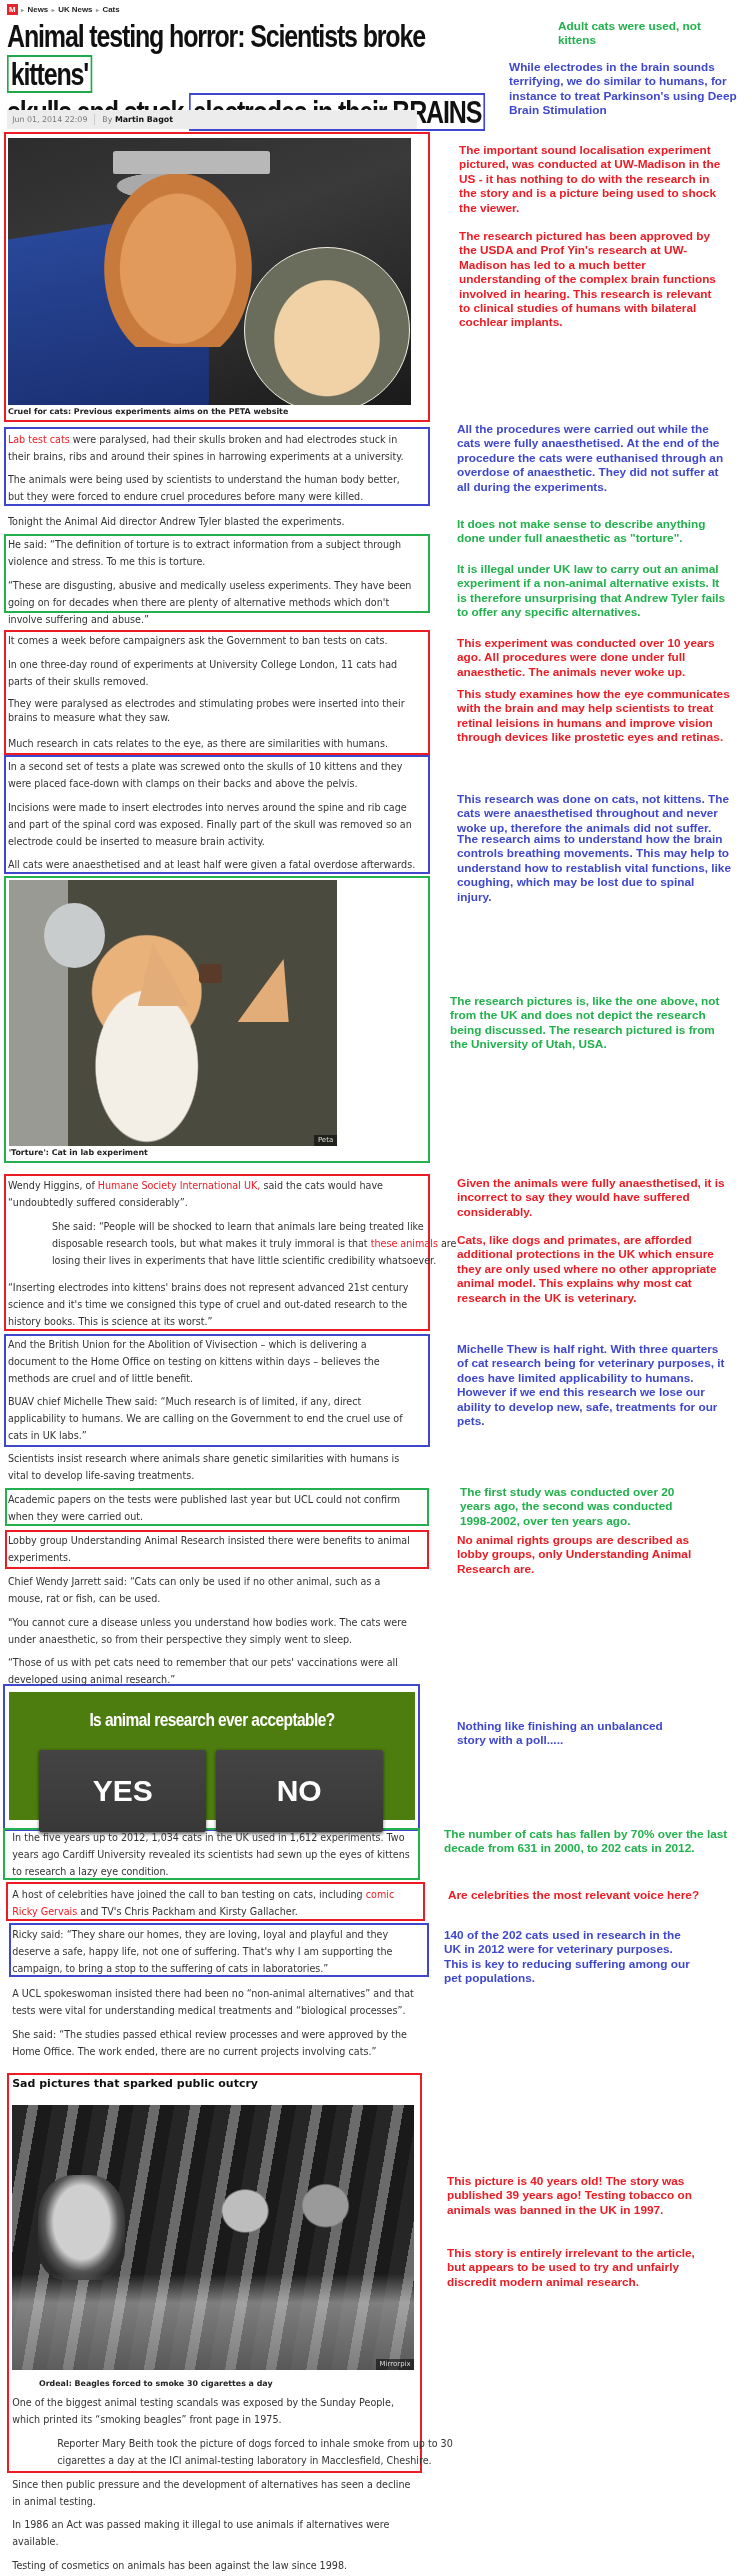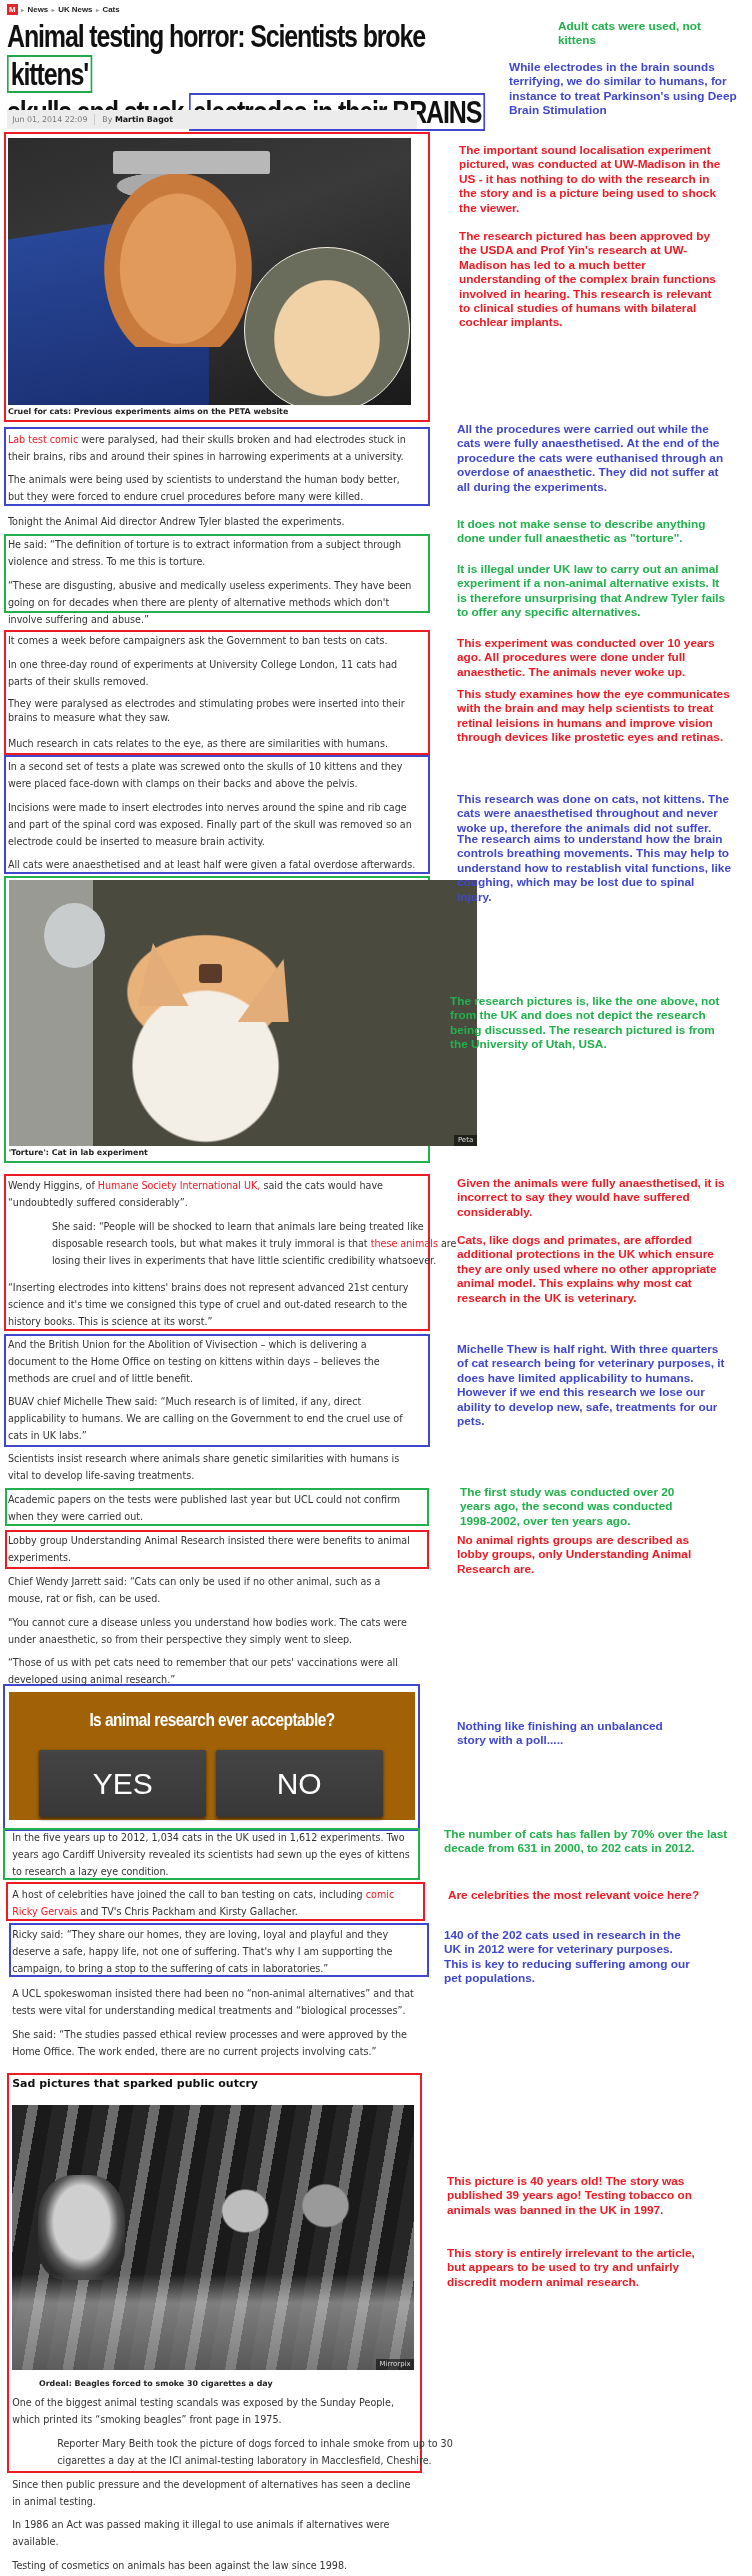--- a/index.html
+++ b/index.html
@@ -39,23 +39,23 @@
   .note { position: absolute; left: 457px; width: 275px; font-family: "Liberation Sans", sans-serif; font-weight: bold; font-size: 11.8px; line-height: 14.4px; }
   .n-red { color: #ed1c24; }
   .n-blue { color: #3f48cc; }
   .n-green { color: #22b14c; }
 
   
   .photo { position: absolute; overflow: hidden; }
   .credit { position: absolute; right: 0; bottom: 0; background: rgba(0,0,0,0.55); color: #ddd; font-size: 7px; padding: 1.7px 3.5px; }
 
   
-  .poll { position: absolute; left: 8.7px; top: 1692px; width: 406px; height: 128px; background: #a16207; }
+  .poll { position: absolute; left: 8.7px; top: 1692px; width: 406px; height: 128px; background: #4d7c0f; }
   .poll-q { position: absolute; top: 17.4px; width: 100%; text-align: center; font-family: "Liberation Sans", sans-serif; font-weight: bold; font-size: 18.3px; color: #fff; letter-spacing: -0.7px; transform: scaleX(0.85); }
-  .poll-btn { position: absolute; top: 58px; width: 167px; height: 67px; background: linear-gradient(#444, #383838); border-radius: 1.7px; color: #fff; font-family: "Liberation Sans", sans-serif; font-weight: normal; font-size: 30px; display: flex; align-items: center; justify-content: center; box-shadow: 0 1.7px 3.5px rgba(0,0,0,0.6); cursor: pointer; }
+  .poll-btn { position: absolute; top: 58px; width: 167px; height: 82px; background: linear-gradient(#444, #383838); border-radius: 1.7px; color: #fff; font-family: "Liberation Sans", sans-serif; font-weight: bold; font-size: 30px; display: flex; align-items: center; justify-content: center; box-shadow: 0 1.7px 3.5px rgba(0,0,0,0.6); cursor: pointer; }
 
   .sub-head { position: absolute; font-size: 11px; font-weight: bold; color: #111; }
 </style>
 </head>
 <body>
 
 <div class="abs crumbs">
   <span class="logo">M</span>
   <span class="sep">▸</span>
   <span>News</span>
@@ -97,34 +97,34 @@
   radial-gradient(ellipse 24% 32% at 38% 52%, #d98c4e 0 70%, transparent 72%),
   radial-gradient(ellipse 18% 8% at 38% 18%, #a9a9a9 0 60%, transparent 62%),
   linear-gradient(160deg, #2c2c2c 0%, #3a3a3a 40%, #1a1a1a 100%);">
   <div style="position:absolute;left:0;top:83px;width:201px;height:184px;background:linear-gradient(170deg,#2a4a9c,#1a2f72);clip-path:polygon(0 10%,60% 0,100% 40%,100% 100%,0 100%);"></div>
   <div style="position:absolute;left:96px;top:35px;width:148px;height:174px;background:radial-gradient(ellipse at 50% 55%,#e19a5b 0 55%,#c87a3d 56% 70%,transparent 71%);"></div>
   <div style="position:absolute;left:105px;top:13px;width:157px;height:23px;background:#b8b8b8;border-radius:2.6px;"></div>
   <div style="position:absolute;left:236px;top:109px;width:166px;height:166px;border-radius:50%;border:1.7px solid #f5efe3;background:radial-gradient(ellipse at 50% 55%,#f0d2a6 0 45%,#6b6d5c 46% 100%);"></div>
 </div>
 <div class="cap" style="left:7.9px;top:407px;">Cruel for cats: Previous experiments aims on the PETA website</div>
 
-<p class="p" style="top:431px;"><a class="link">Lab test comic</a><span> were paralysed, had their skulls broken and had electrodes stuck in their brains, ribs and around their spines in harrowing experiments at a university.</span></p>
+<p class="p" style="top:431px;"><a class="link">Lab test cats</a><span> were paralysed, had their skulls broken and had electrodes stuck in their brains, ribs and around their spines in harrowing experiments at a university.</span></p>
 <p class="p" style="top:471px;">The animals were being used by scientists to understand the human body better, but they were forced to endure cruel procedures before many were killed.</p>
 <p class="p" style="top:513px;">Tonight the Animal Aid director Andrew Tyler blasted the experiments.</p>
 <p class="p" style="top:536px;">He said: “The definition of torture is to extract information from a subject through violence and stress. To me this is torture.</p>
 <p class="p" style="top:577px;">“These are disgusting, abusive and medically useless experiments. They have been going on for decades when there are plenty of alternative methods which don't involve suffering and abuse.”</p>
 <p class="p" style="top:632px;">It comes a week before campaigners ask the Government to ban tests on cats.</p>
 <p class="p" style="top:656px;">In one three-day round of experiments at University College London, 11 cats had parts of their skulls removed.</p>
 <p class="p" style="top:697px;line-height:14px;">They were paralysed as electrodes and stimulating probes were inserted into their brains to measure what they saw.</p>
 <p class="p" style="top:735px;">Much research in cats relates to the eye, as there are similarities with humans.</p>
 <p class="p" style="top:758px;">In a second set of tests a plate was screwed onto the skulls of 10 kittens and they were placed face-down with clamps on their backs and above the pelvis.</p>
 <p class="p" style="top:799px;">Incisions were made to insert electrodes into nerves around the spine and rib cage and part of the spinal cord was exposed. Finally part of the skull was removed so an electrode could be inserted to measure brain activity.</p>
 <p class="p" style="top:856px;">All cats were anaesthetised and at least half were given a fatal overdose afterwards.</p>
 
-<div class="photo" style="left:8.7px;top:880px;width:468px;height:266px;background:
+<div class="photo" style="left:8.7px;top:880px;width:328px;height:266px;background:
   radial-gradient(ellipse 22% 40% at 42% 70%, #f4efe6 0 70%, transparent 72%),
   radial-gradient(ellipse 22% 28% at 42% 42%, #e9b27a 0 75%, transparent 77%),
   linear-gradient(90deg, #9a9a94 0 18%, #4a4a3e 18% 100%);">
   <div style="position:absolute;left:35px;top:23px;width:61px;height:65px;border-radius:50%;background:#c8cccc;"></div>
   <div style="position:absolute;left:129px;top:63px;width:51px;height:63px;background:#e3ad7a;clip-path:polygon(0 100%,30% 0,100% 100%);"></div>
   <div style="position:absolute;left:229px;top:79px;width:51px;height:63px;background:#e3ad7a;clip-path:polygon(0 100%,90% 0,100% 100%);"></div>
   <div style="position:absolute;left:190px;top:84px;width:23px;height:19px;background:#5a3b2a;border-radius:3.5px;"></div>
   <span class="credit">Peta</span>
 </div>
 <div class="cap" style="left:8.7px;top:1148px;">'Torture': Cat in lab experiment</div>

